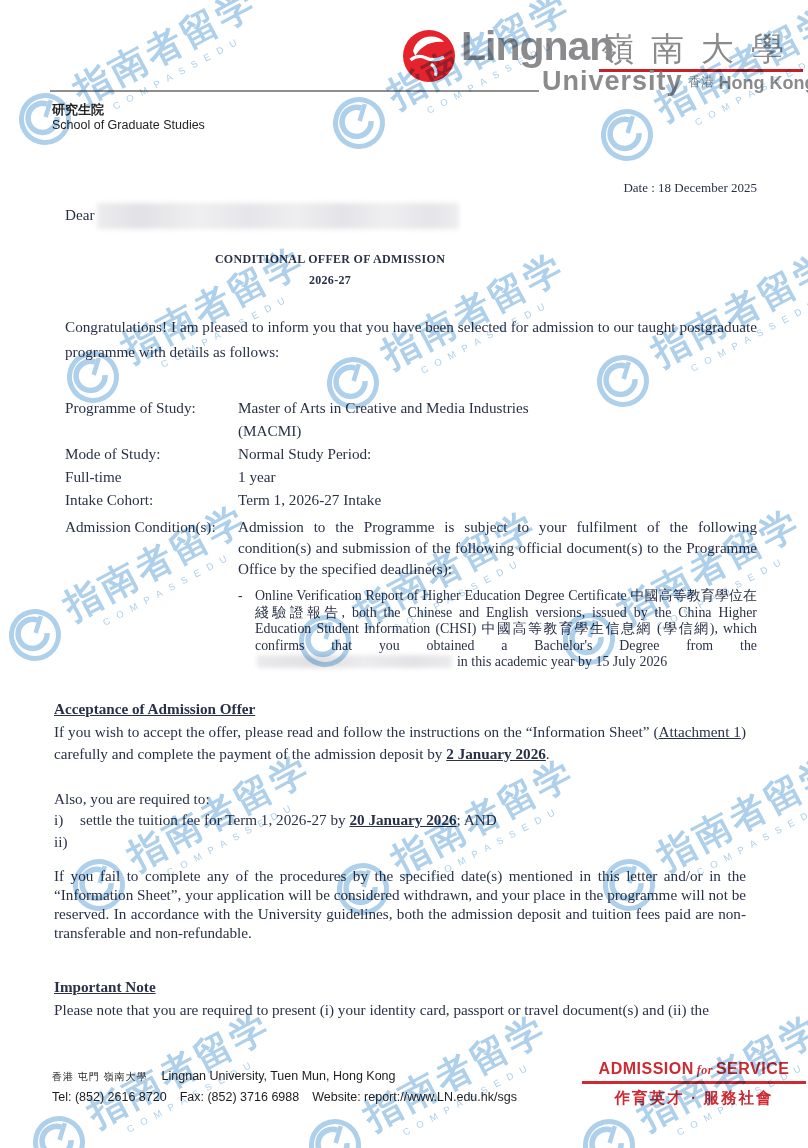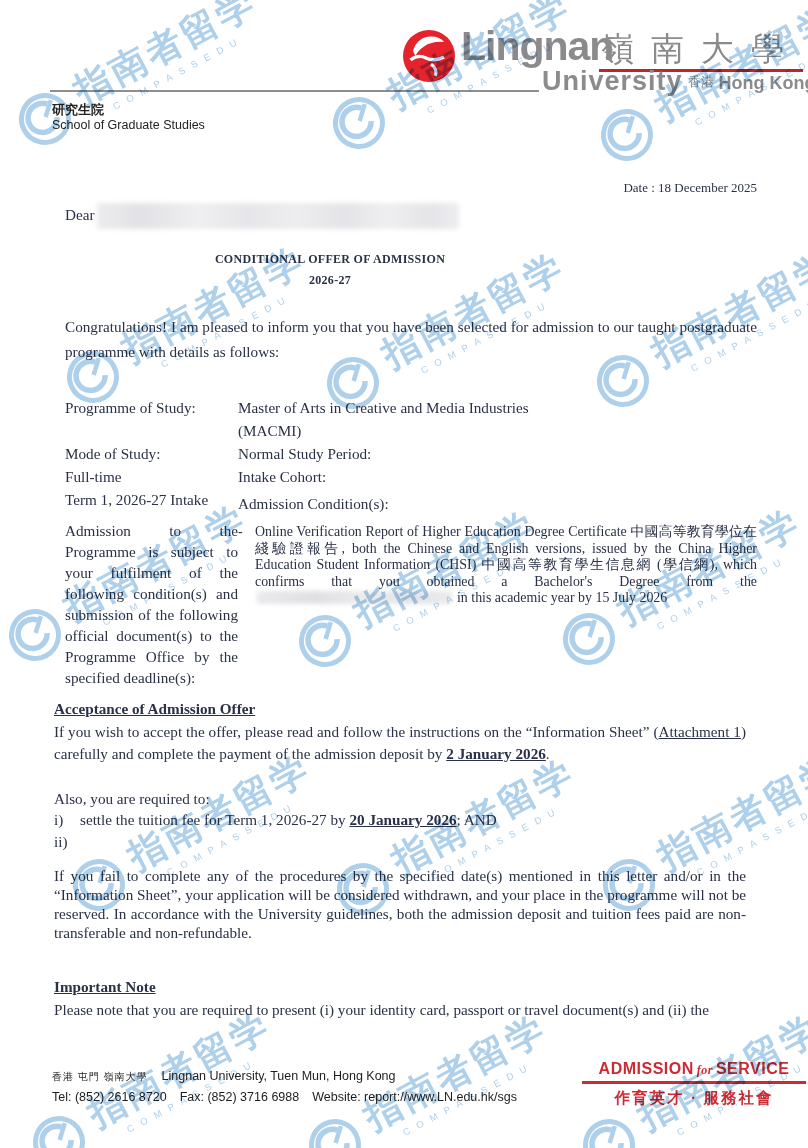--- a/index.html
+++ b/index.html
@@ -113,20 +113,21 @@
 
   <div class="details">
     <div>Programme of Study:</div>
     <div>
       <div>Master of Arts in Creative and Media Industries</div>
       <div>(MACMI)</div>
     </div>
     <div>Mode of Study:</div>
     <div>Normal Study Period:</div>
     <div>Full-time</div>
+    <div>1 year</div>
     <div>Intake Cohort:</div>
     <div>Term 1, 2026-27 Intake</div>
     <div style="margin-top:4px">Admission Condition(s):</div>
     <div class="just" style="margin-top:4px">Admission to the Programme is subject to your fulfilment of the following condition(s) and submission of the following official document(s) to the Programme Office by the specified deadline(s):</div>
     <div class="bullet-row">
       <span class="dash">-</span>
       <div class="btxt">
         <span>Online Verification Report of Higher Education Degree Certificate 中國高等教育學位在綫驗證報告, both the Chinese and English versions, issued by the China Higher Education Student Information (CHSI) 中國高等教育學生信息網 (學信網), which confirms that you obtained a Bachelor's Degree from the</span><span class="blur-inline"></span><span>in this academic year by 15 July 2026</span>
       </div>
     </div>

